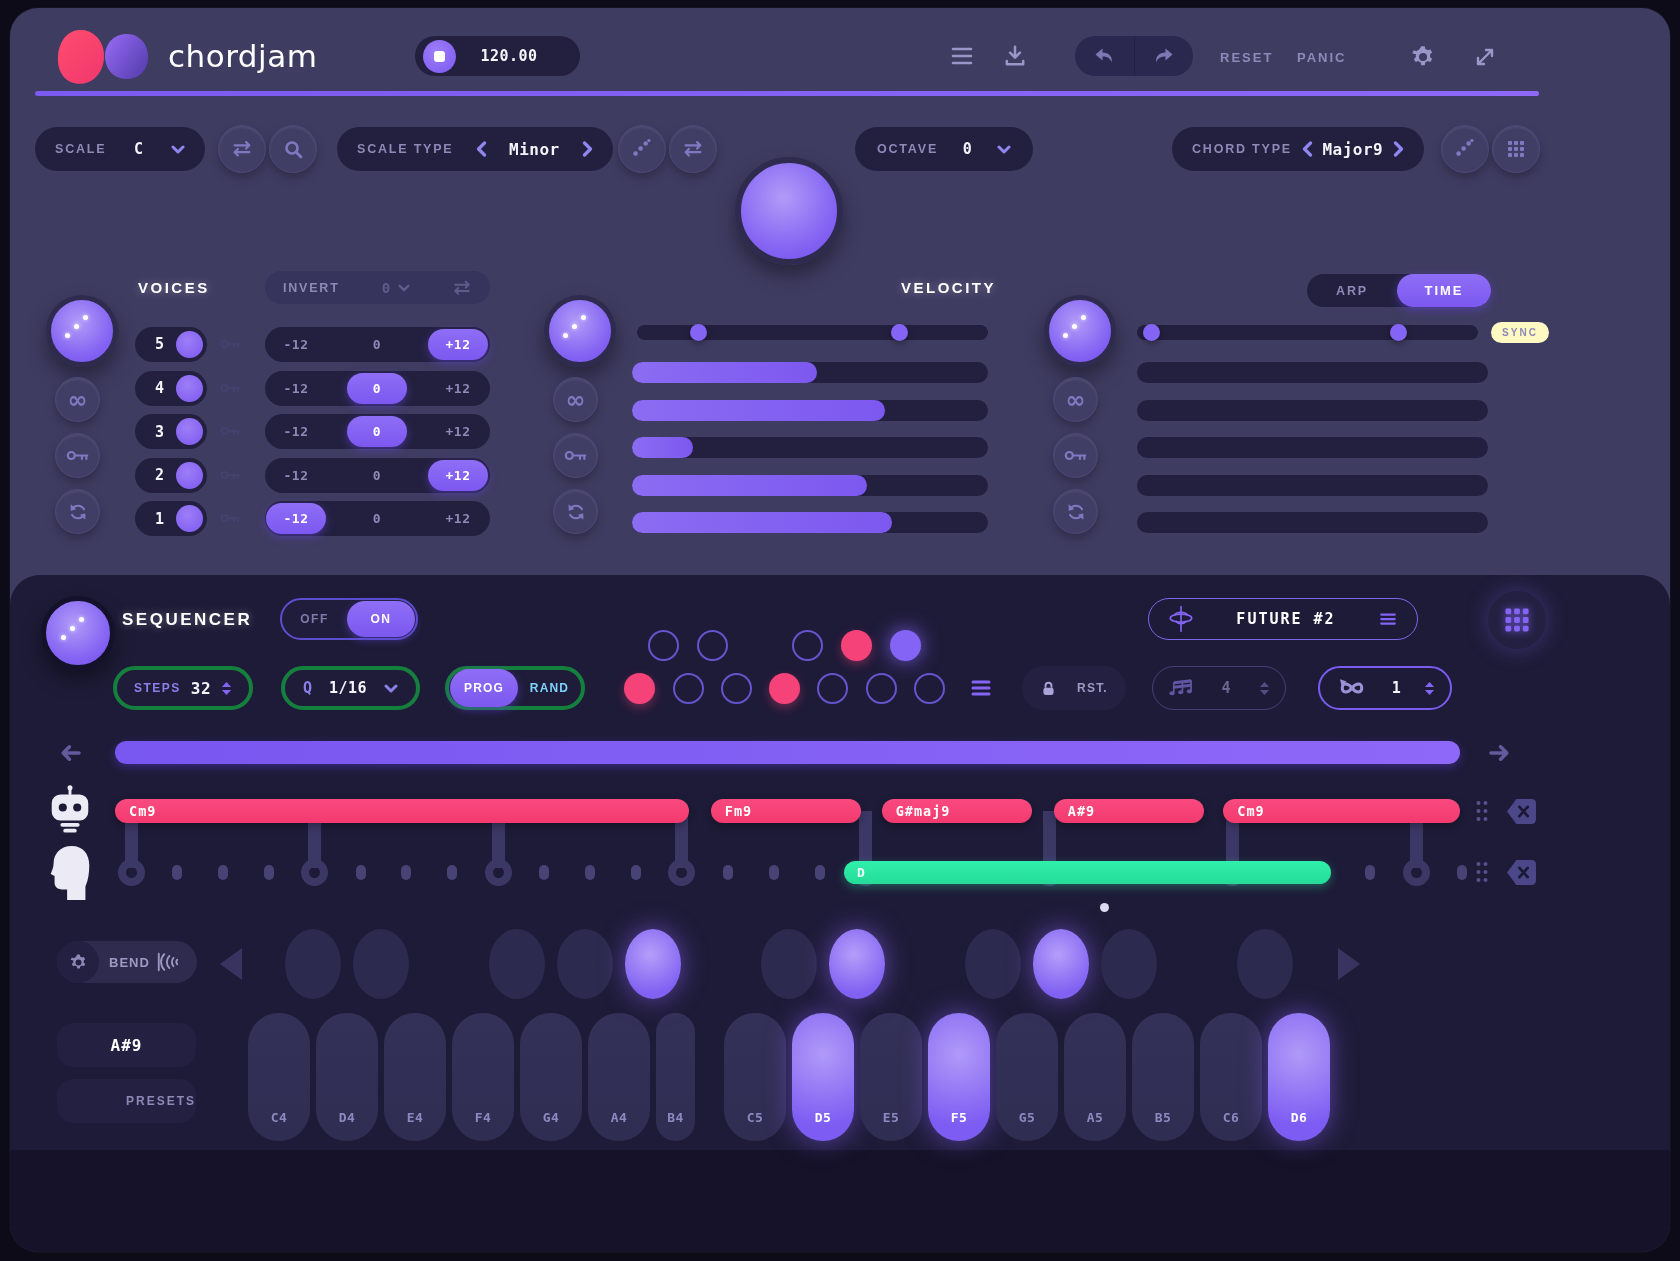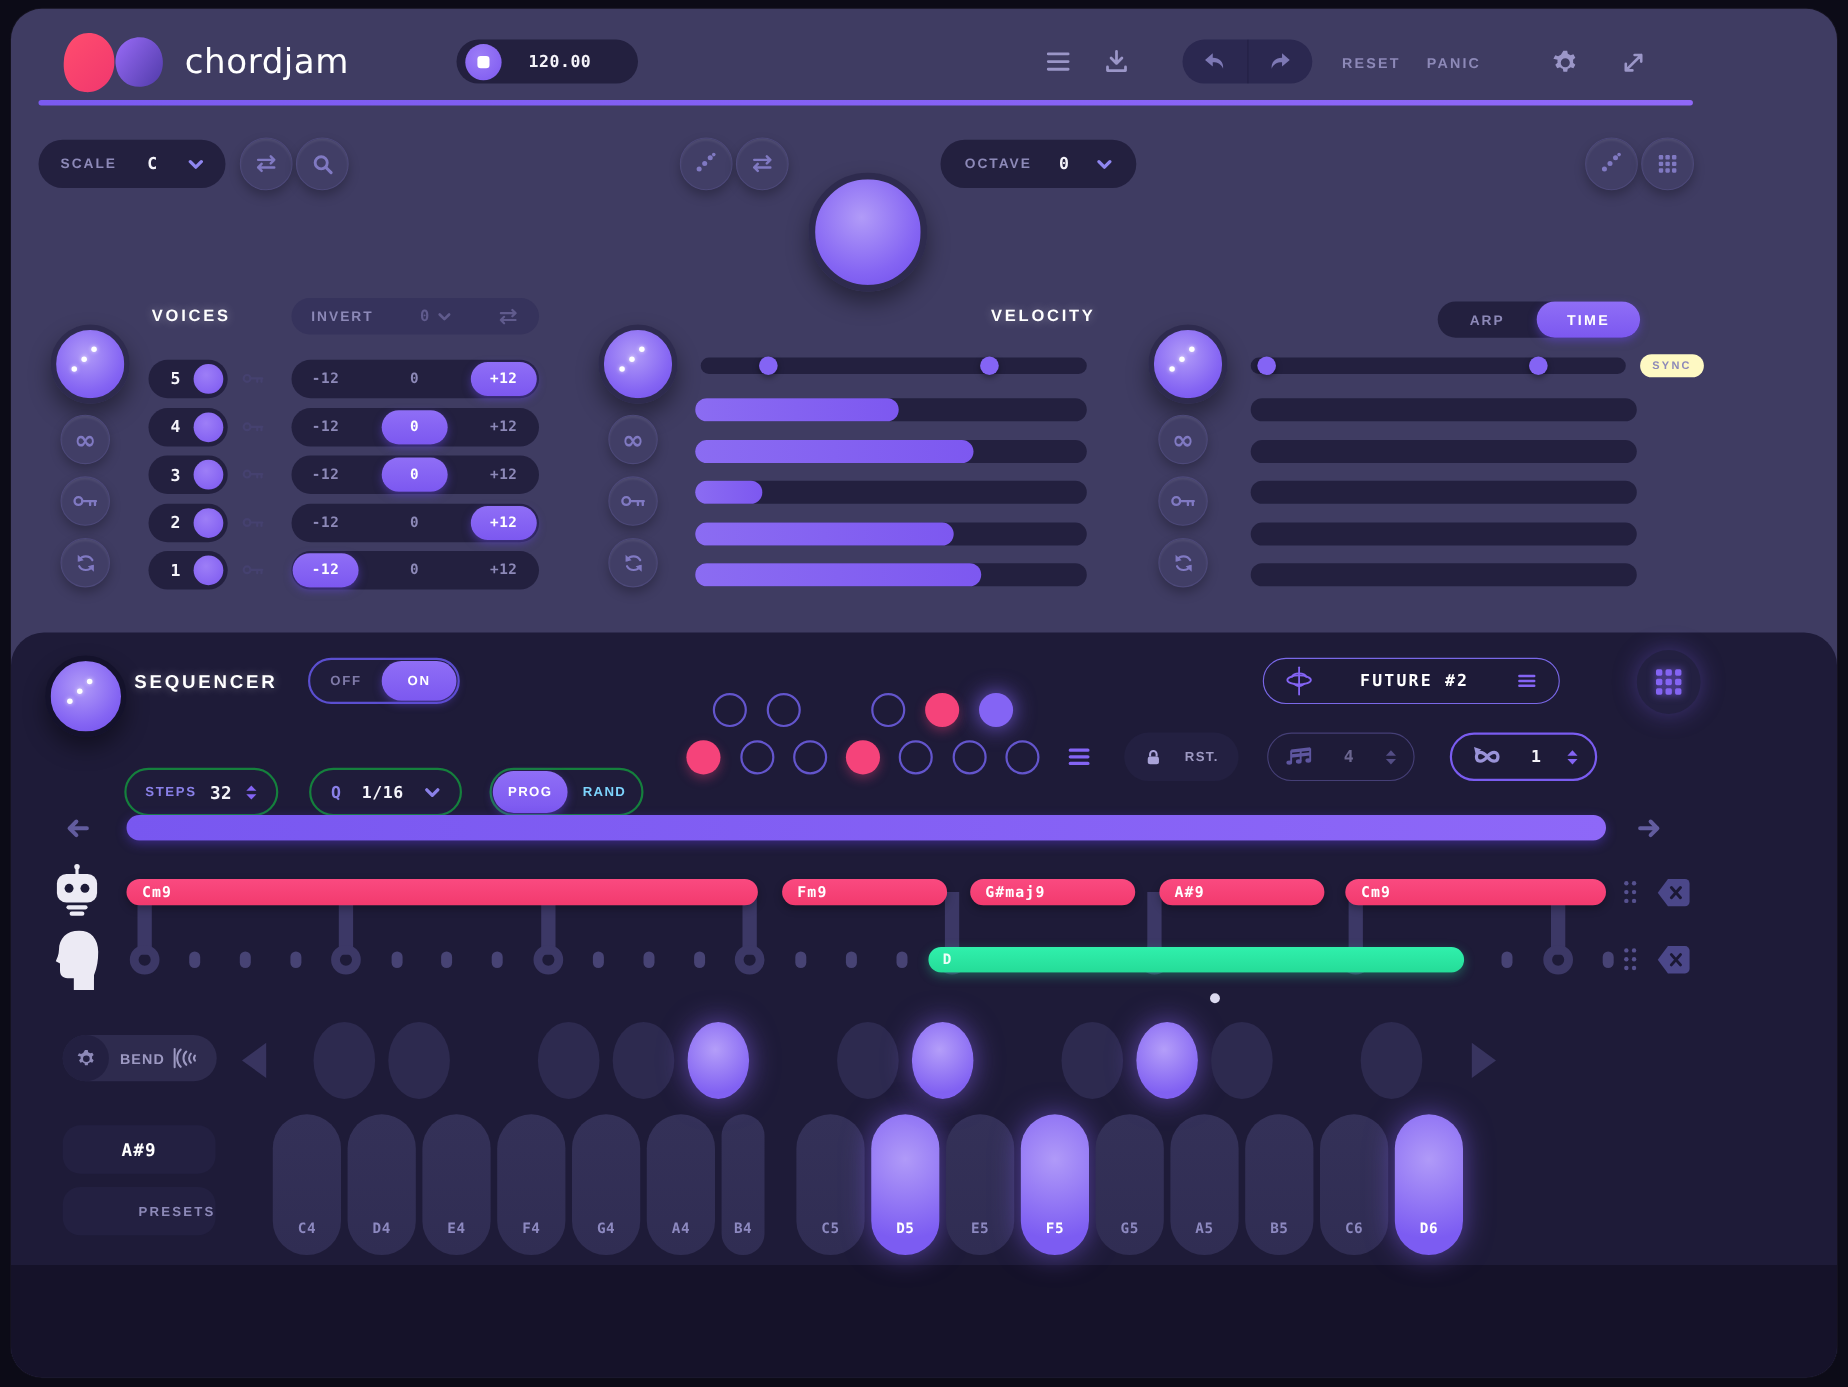--- a/index.html
+++ b/index.html
@@ -7,21 +7,21 @@
          font-family:"Liberation Sans",sans-serif;-webkit-font-smoothing:antialiased;}
   .abs{position:absolute;}
   
   #win-bg{position:absolute;left:10px;top:8px;width:1660px;height:1244px;background:#3f3c62;border-radius:28px;box-shadow:0 0 0 1px #14121f;}
   #seq-bg{position:absolute;left:10px;top:575px;width:1660px;height:677px;background:#1e1b38;border-radius:30px 30px 28px 28px;}
   #footer-bg{position:absolute;left:10px;top:1150px;width:1660px;height:102px;background:#151229;border-radius:0 0 28px 28px;}
   
   .pill{position:absolute;display:flex;align-items:center;border-radius:999px;box-sizing:border-box;}
   .dark{background:#23203f;}
   .darkseq{background:#232041;}
-  .outlined{border:2px solid #15803d;background:rgba(35,32,63,.25);margin-top:32px;}
+  .outlined{border:4px solid #15803d;background:rgba(35,32,63,.25);}
   .lbl{font:bold 12.5px "Liberation Sans",sans-serif;letter-spacing:1.8px;color:#8d89b8;}
   .val{font:bold 15px "DejaVu Sans Mono",monospace;color:#f5f4fa;letter-spacing:.5px;}
   .dim{color:#605b8d;}
   .circle-btn{position:absolute;border-radius:50%;background:#413e66;border:1px solid #4d4979;display:flex;align-items:center;justify-content:center;color:#8079c2;box-shadow:0 5px 10px rgba(0,0,0,.25),inset 0 2px 2px rgba(255,255,255,.07);}
   .knob{position:absolute;border-radius:50%;background:radial-gradient(circle at 44% 36%,#b19bf8,#8565f3 62%,#6f4deb);border:5px solid #2e2b4e;box-shadow:0 10px 20px rgba(0,0,0,.4);}
   .knob .kd{position:absolute;background:#fff;border-radius:50%;width:5px;height:5px;box-shadow:0 0 4px rgba(255,255,255,.8);}
   .title{position:absolute;font:bold 15px "Liberation Sans",sans-serif;letter-spacing:2.5px;color:#fff;text-shadow:0 0 9px rgba(255,255,255,.35);}
   .selpill{background:linear-gradient(180deg,#8f6ef6,#7c58f0);border-radius:999px;box-shadow:0 3px 8px rgba(100,70,220,.5);}
   .bar-track{position:absolute;height:21px;border-radius:11px;background:#23203f;}
   .bar-fill{position:absolute;left:0;top:0;height:21px;border-radius:11px;background:linear-gradient(90deg,#8b6cf2,#7d58f0);}
@@ -133,20 +133,34 @@
         <path d="M4 5 H20 M16.5 1.5 L20 5 L16.5 8.5 M20 12.5 H4 M7.5 9 L4 12.5 L7.5 16" fill="none" stroke="currentColor" stroke-width="2.4" stroke-linecap="round" stroke-linejoin="round"></path>
       </svg>
   </div>
   <div class="circle-btn" style="left:269px;top:125px;width:46px;height:46px;">
     <svg width="21" height="21" viewBox="0 0 21 21">
         <circle cx="9" cy="9" r="5.5" fill="none" stroke="currentColor" stroke-width="2.6"></circle>
         <path d="M13.3 13.3 L18 18" stroke="currentColor" stroke-width="2.8" stroke-linecap="round"></path>
       </svg>
   </div>
 
+  <div class="pill dark" style="left:337px;top:127px;width:276px;height:44px;padding:0 20px;justify-content:space-between;">
+    <span class="lbl">SCALE TYPE</span>
+    <span style="color:#8f86f0;">
+      <svg width="11" height="16" viewBox="0 0 11 16">
+          <path d="M8.5 2 L2.5 8 L8.5 14" fill="none" stroke="currentColor" stroke-width="3.2" stroke-linecap="round" stroke-linejoin="round"></path>
+        </svg>
+    </span>
+    <span class="val" style="font-size:16px;">Minor</span>
+    <span style="color:#8f86f0;">
+      <svg width="11" height="16" viewBox="0 0 11 16">
+          <path d="M2.5 2 L8.5 8 L2.5 14" fill="none" stroke="currentColor" stroke-width="3.2" stroke-linecap="round" stroke-linejoin="round"></path>
+        </svg>
+    </span>
+  </div>
   <div class="circle-btn" style="left:618px;top:125px;width:46px;height:46px;">
     <svg width="22" height="22" viewBox="0 0 24 24">
         <circle cx="5" cy="17" r="2.5" fill="currentColor"></circle>
         <circle cx="10.5" cy="11.5" r="2.5" fill="currentColor"></circle>
         <circle cx="16" cy="6" r="2.5" fill="currentColor"></circle>
         <circle cx="19.5" cy="2.8" r="1.8" fill="currentColor"></circle>
       </svg>
   </div>
   <div class="circle-btn" style="left:669px;top:125px;width:46px;height:46px;">
     <svg width="22" height="18" viewBox="0 0 24 18">
@@ -159,20 +173,34 @@
   <div class="pill dark" style="left:855px;top:127px;width:178px;height:44px;padding:0 22px;justify-content:space-between;">
     <span class="lbl">OCTAVE</span>
     <span class="val">0</span>
     <span style="color:#8f86f0;">
       <svg width="14" height="9" viewBox="0 0 14 9">
           <path d="M2 2 L7 7 L12 2" fill="none" stroke="currentColor" stroke-width="3" stroke-linecap="round" stroke-linejoin="round"></path>
         </svg>
     </span>
   </div>
 
+  <div class="pill dark" style="left:1172px;top:127px;width:252px;height:44px;padding:0 20px;justify-content:space-between;">
+    <span class="lbl">CHORD TYPE</span>
+    <span style="color:#8f86f0;">
+      <svg width="11" height="16" viewBox="0 0 11 16">
+          <path d="M8.5 2 L2.5 8 L8.5 14" fill="none" stroke="currentColor" stroke-width="3.2" stroke-linecap="round" stroke-linejoin="round"></path>
+        </svg>
+    </span>
+    <span class="val" style="font-size:16px;">Major9</span>
+    <span style="color:#8f86f0;">
+      <svg width="11" height="16" viewBox="0 0 11 16">
+          <path d="M2.5 2 L8.5 8 L2.5 14" fill="none" stroke="currentColor" stroke-width="3.2" stroke-linecap="round" stroke-linejoin="round"></path>
+        </svg>
+    </span>
+  </div>
   <div class="circle-btn" style="left:1441px;top:125px;width:46px;height:46px;">
     <svg width="22" height="22" viewBox="0 0 24 24">
         <circle cx="5" cy="17" r="2.5" fill="currentColor"></circle>
         <circle cx="10.5" cy="11.5" r="2.5" fill="currentColor"></circle>
         <circle cx="16" cy="6" r="2.5" fill="currentColor"></circle>
         <circle cx="19.5" cy="2.8" r="1.8" fill="currentColor"></circle>
       </svg>
   </div>
   <div class="circle-btn" style="left:1492px;top:125px;width:46px;height:46px;">
     <svg width="18" height="18" viewBox="0 0 18 18">

